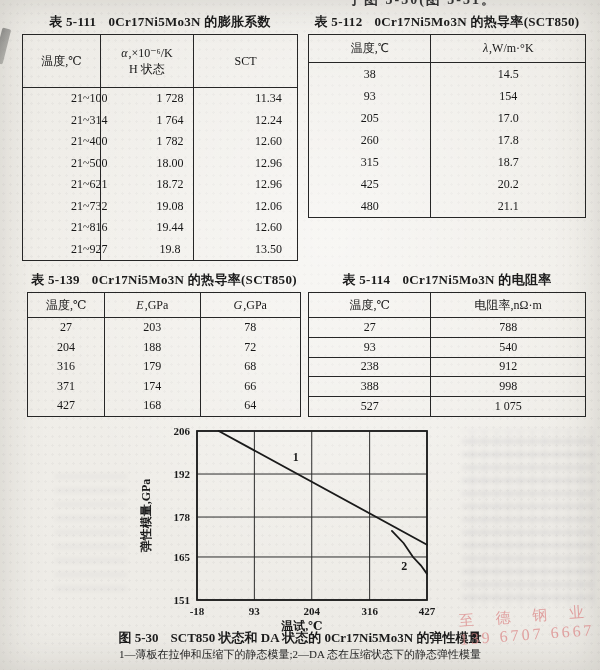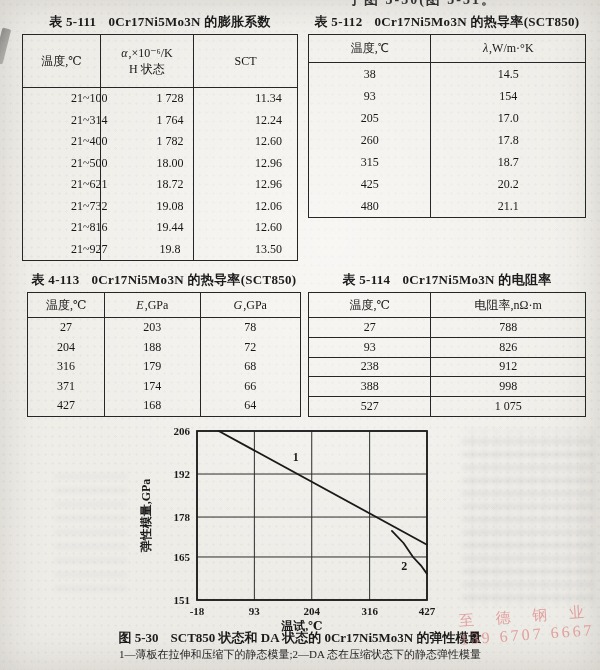--- a/index.html
+++ b/index.html
@@ -175,21 +175,21 @@
           <tr>
             <td>480</td>
             <td>21.1</td>
           </tr>
         </tbody>
       </table>
   </section>
 
   <section class="tbl" id="t113">
     <div class="tbl-title">
-      <span>表 4-113</span><span class="gap"></span><span>0Cr17Ni5Mo3N 的热导率(SCT850)</span>
+      <span>表 5-139</span><span class="gap"></span><span>0Cr17Ni5Mo3N 的热导率(SCT850)</span>
     </div>
     <table>
         <thead>
           <tr>
             <th style="width: 28%;">
               <div>温度,℃</div>
             </th>
             <th style="width: 35%;">
               <div><i>E</i>,GPa</div>
             </th>
@@ -243,21 +243,21 @@
             </th>
           </tr>
         </thead>
         <tbody>
           <tr>
             <td>27</td>
             <td>788</td>
           </tr>
           <tr>
             <td>93</td>
-            <td>826</td>
+            <td>540</td>
           </tr>
           <tr>
             <td>238</td>
             <td>912</td>
           </tr>
           <tr>
             <td>388</td>
             <td>998</td>
           </tr>
           <tr>

